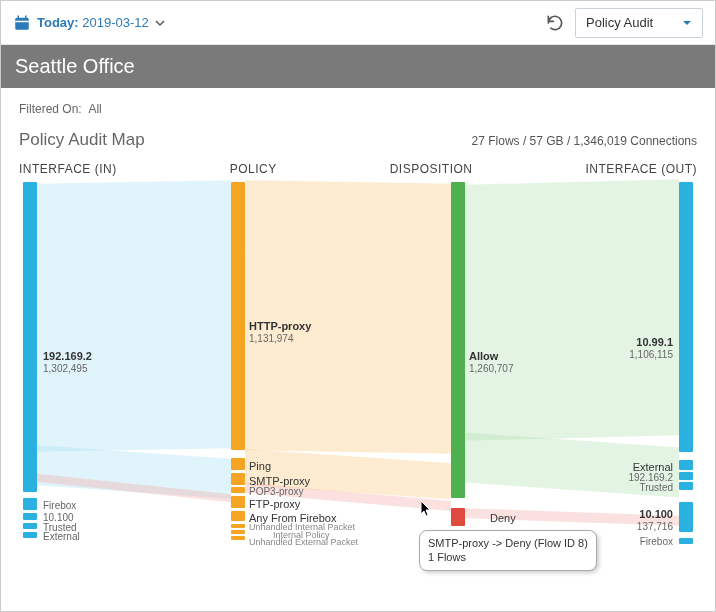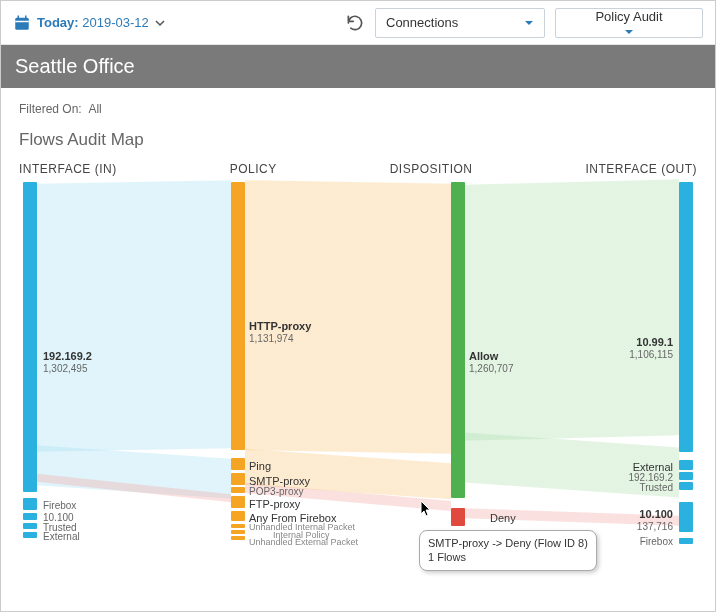--- a/index.html
+++ b/index.html
@@ -7,21 +7,21 @@
 
 .topbar { height: 44px; display: flex; align-items: center; padding: 8px 12px; gap: 10px; border-bottom: 1px solid #e5e5e5; }
 .date-picker { display: flex; align-items: center; gap: 6px; color: #2b7bb9; font-size: 13px; cursor: pointer; }
 .date-picker .cal { width: 18px; height: 18px; fill: #2b7bb9; }
 .date-picker .chev { width: 10px; height: 10px; fill: #555; }
 .topbar-spacer { flex: 1; }
 .refresh { width: 20px; height: 20px; cursor: pointer; color: #555; }
 .refresh svg { width: 100%; height: 100%; stroke: #555; fill: none; stroke-width: 2; }
 .dropdown { height: 30px; border: 1px solid #c9d2da; border-radius: 2px; display: flex; align-items: center; padding: 0 10px; font-size: 13px; color: #333; justify-content: space-between; cursor: pointer; }
 .dropdown.conn { width: 170px; }
-.dropdown.audit { width: 148px; flex-direction: column; }
+.dropdown.audit { width: 128px; }
 .dropdown svg { width: 10px; height: 10px; fill: #2b7bb9; }
 
 .titlebar { background: #7a7a7a; color: #fff; font-size: 20px; padding: 10px 14px; font-weight: 300; }
 
 .content { padding: 14px 18px; position: relative; }
 .filtered { font-size: 12px; color: #666; margin-bottom: 14px; }
 .map-row { display: flex; align-items: baseline; justify-content: space-between; margin-bottom: 12px; }
 .map-title { font-size: 17px; color: #666; font-weight: 300; }
 .stats { font-size: 12px; color: #555; }
 
@@ -76,43 +76,38 @@
     <svg class="chev" viewBox="0 0 10 10">
         <path d="M1 3 L5 7 L9 3" stroke="#555" fill="none" stroke-width="1.5"></path>
       </svg>
   </div>
   <div class="topbar-spacer"></div>
   <div class="refresh">
     <svg viewBox="0 0 24 24">
         <path d="M4 12a8 8 0 1 1 3 6.2M4 4v6h6" stroke-linecap="round" stroke-linejoin="round"></path>
       </svg>
   </div>
-  <div class="dropdown conn">
-    <span>Connections</span>
-    <svg viewBox="0 0 10 10">
-        <path d="M1 3 L5 7 L9 3"></path>
-      </svg>
-  </div>
   <div class="dropdown audit">
     <span>Policy Audit</span>
     <svg viewBox="0 0 10 10">
         <path d="M1 3 L5 7 L9 3"></path>
       </svg>
   </div>
 </div>
 
 <div class="titlebar">Seattle Office</div>
 
 <div class="content">
   <div class="filtered">
     <span>Filtered On:</span>
     &nbsp;<span>All</span>
   </div>
   <div class="map-row">
-    <div class="map-title">Flows Audit Map</div>
+    <div class="map-title">Policy Audit Map</div>
+    <div class="stats">27 Flows / 57 GB / 1,346,019 Connections</div>
   </div>
   <div class="columns">
     <div>INTERFACE (IN)</div>
     <div>POLICY</div>
     <div>DISPOSITION</div>
     <div>INTERFACE (OUT)</div>
   </div>
 
   <div class="sankey">
 

